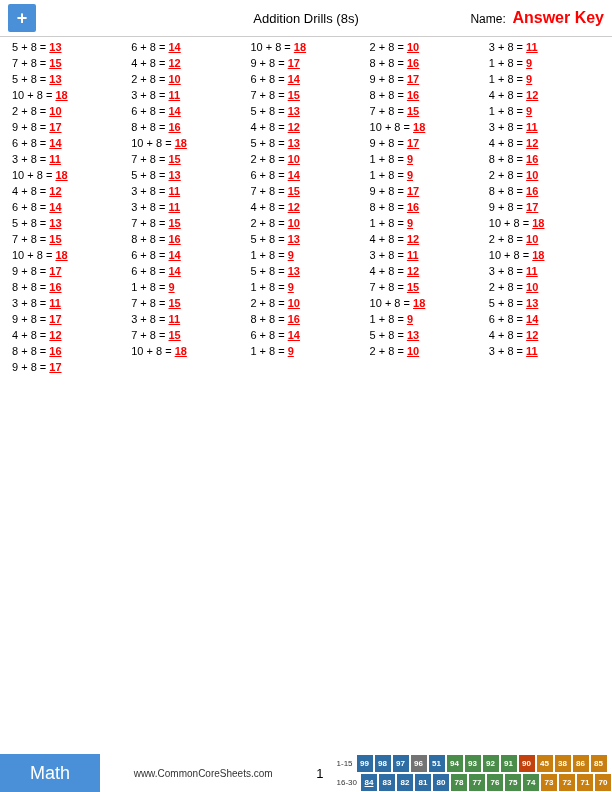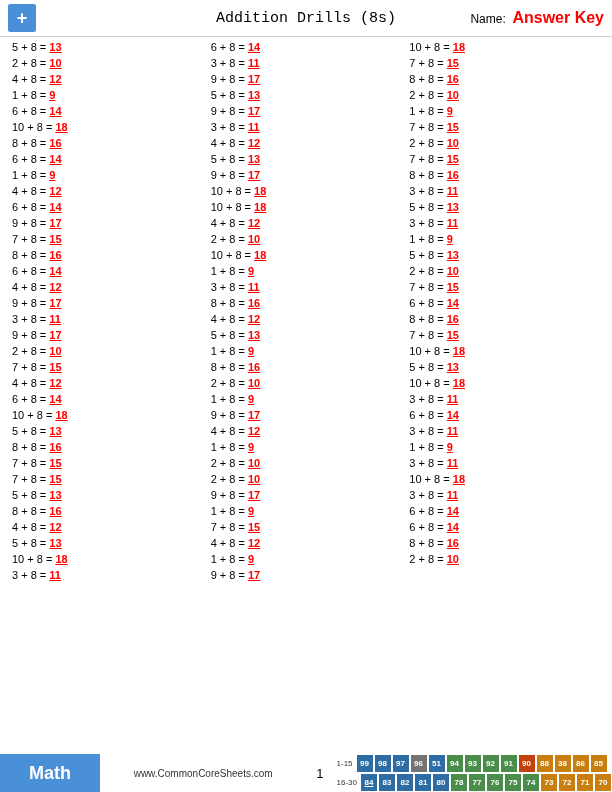--- a/index.html
+++ b/index.html
@@ -29,42 +29,41 @@
       color: white;
       font-size: 18px;
       font-weight: bold;
       border-radius: 2px;
       flex-shrink: 0;
     }
     .header-title {
       position: absolute;
       left: 50%;
       transform: translateX(-50%);
-      font-size: 15px;
+      font-size: 13px;
       font-weight: normal;
-      font-family: Liberation Mono, monospace;
     }
     .header-name {
       margin-left: auto;
       font-size: 12px;
     }
     .answer-key {
       color: red;
       font-weight: bold;
       font-size: 16px;
     }
     .instruction {
       padding: 3px 8px;
       font-weight: bold;
       font-size: 11px;
     }
     .problems-container {
       padding: 2px 8px;
       display: grid;
-      grid-template-columns: repeat(3, 1fr);
+      grid-template-columns: repeat(5, 1fr);
       gap: 0;
     }
     .problem {
       padding: 2px 4px;
       font-size: 11px;
       white-space: nowrap;
     }
     .answer {
       color: red;
       font-weight: bold;
@@ -76,21 +75,21 @@
       left: 0;
       right: 0;
       height: 38px;
       display: flex;
       align-items: stretch;
     }
     .footer-math {
       background: #4a90d9;
       color: white;
       font-size: 18px;
-      font-weight: bold;
+      font-weight: normal;
       display: flex;
       align-items: center;
       justify-content: center;
       padding: 0 16px;
       min-width: 100px;
     }
     .footer-url {
       display: flex;
       align-items: center;
       justify-content: center;
@@ -274,21 +273,21 @@
           <div class="score-cell" style="background: rgb(46, 109, 164);">99</div>
           <div class="score-cell" style="background: rgb(46, 109, 164);">98</div>
           <div class="score-cell" style="background: rgb(46, 109, 164);">97</div>
           <div class="score-cell" style="background: #737373;">96</div>
           <div class="score-cell" style="background: rgb(46, 109, 164);">51</div>
           <div class="score-cell" style="background: rgb(74, 140, 74);">94</div>
           <div class="score-cell" style="background: rgb(74, 140, 74);">93</div>
           <div class="score-cell" style="background: rgb(74, 140, 74);">92</div>
           <div class="score-cell" style="background: rgb(74, 140, 74);">91</div>
           <div class="score-cell" style="background: #c2410c;">90</div>
-          <div class="score-cell" style="background: rgb(200, 127, 16);">88</div>
+          <div class="score-cell" style="background: rgb(200, 127, 16);">45</div>
           <div class="score-cell" style="background: rgb(200, 127, 16);">38</div>
           <div class="score-cell" style="background: rgb(200, 127, 16);">86</div>
           <div class="score-cell" style="background: rgb(200, 127, 16);">85</div>
         </div>
         <div class="score-row">
           <span class="score-label">16-30</span>
           <div class="score-cell" style="background: rgb(46, 109, 164); text-decoration: underline;">84</div>
           <div class="score-cell" style="background: rgb(46, 109, 164);">83</div>
           <div class="score-cell" style="background: rgb(46, 109, 164);">82</div>
           <div class="score-cell" style="background: rgb(46, 109, 164);">81</div>

